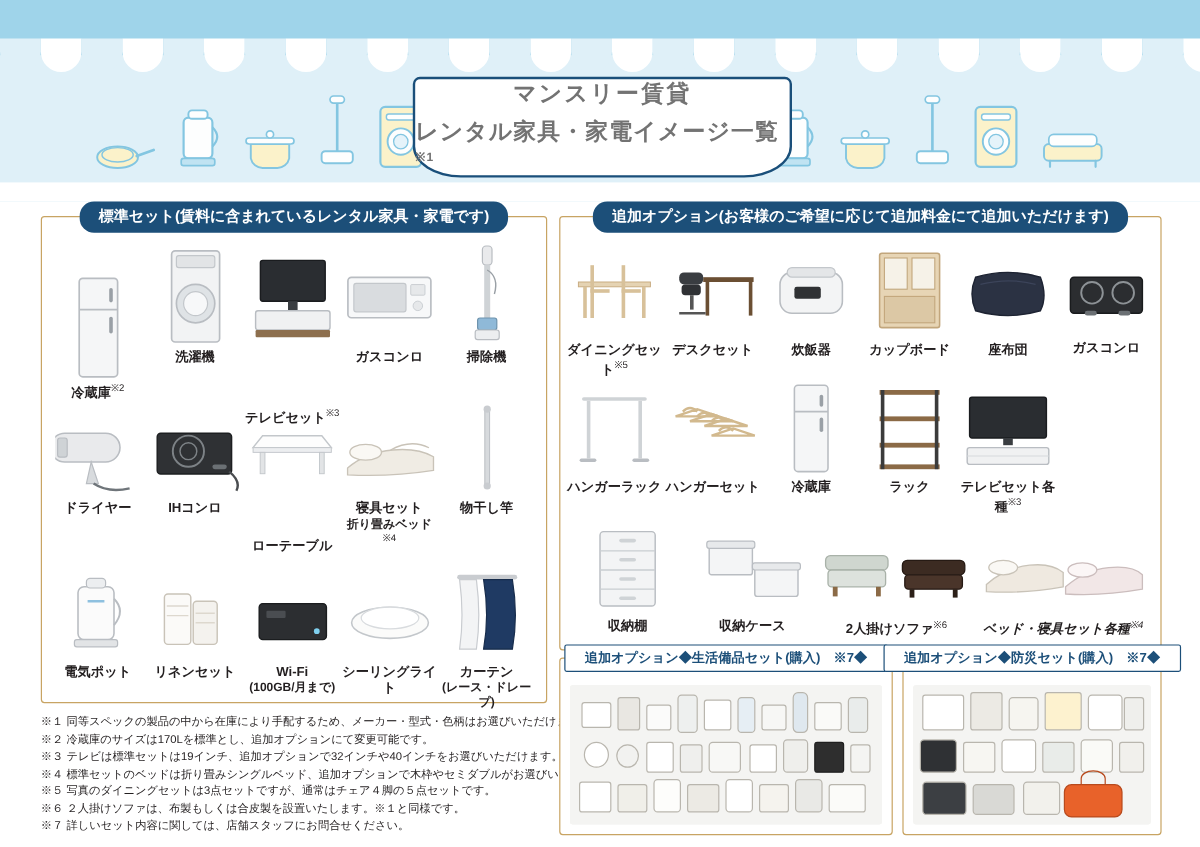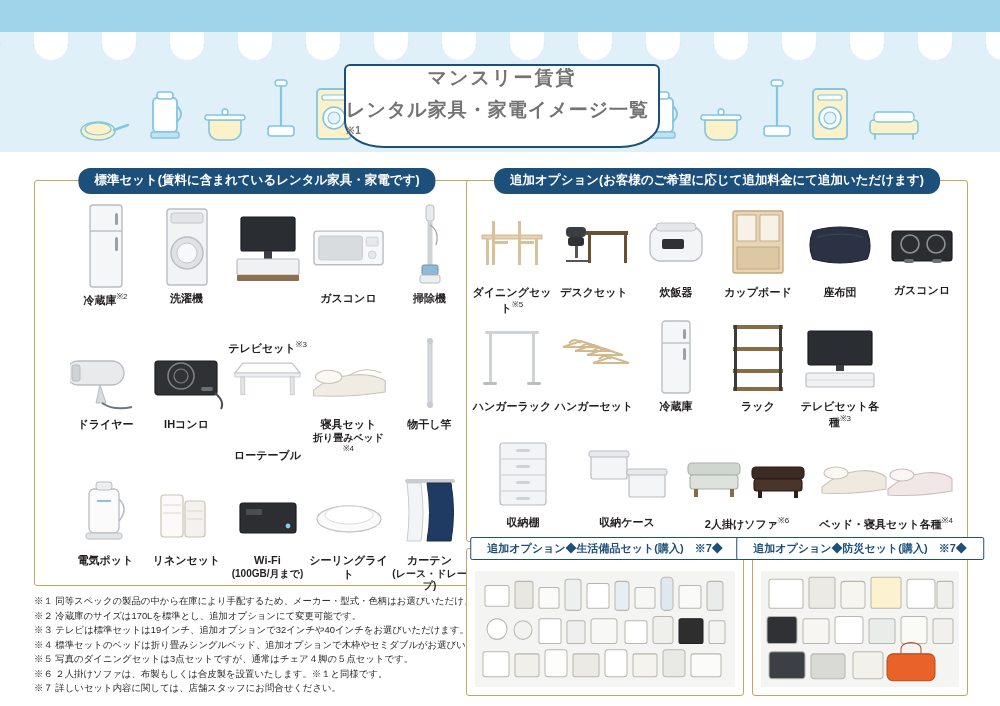--- a/index.html
+++ b/index.html
@@ -213,25 +213,25 @@
     </svg>
   </div>
 
   <div class="title-badge">
     <div class="t1">マンスリー賃貸</div>
     <div class="t2"><span>レンタル家具・家電イメージ一覧</span><sup>※1</sup></div>
   </div>
   <div class="header-strip-bottom"></div>
 </div>
 
-<div class="panel" style="left:34px;top:180px;width:420px;height:404px;padding-left:24px;">
+<div class="panel" style="left:34px;top:180px;width:420px;height:404px;">
   <div class="panel-title">標準セット(賃料に含まれているレンタル家具・家電です)</div>
   <div class="grid" style="padding:22px 6px 0 6px;">
 
-    <div class="cell" style="width:81px;height:132px;">
+    <div class="cell" style="width:81px;height:132px;justify-content:flex-end;">
       <div class="thumb">
         <svg width="48" height="86" viewBox="0 0 48 86">
             <rect x="8" y="2" width="32" height="82" rx="3" fill="#f5f6f7" stroke="#b9bdc2" stroke-width="1.4"></rect>
             <path d="M8 28 h32" stroke="#b9bdc2" stroke-width="1.4"></path>
             <rect x="33" y="10" width="3" height="12" rx="1.5" fill="#9aa0a6"></rect>
             <rect x="33" y="34" width="3" height="14" rx="1.5" fill="#9aa0a6"></rect>
           </svg>
       </div>
       <div class="cap"><span>冷蔵庫</span><sup>※2</sup></div>
     </div>
@@ -568,21 +568,21 @@
             <rect x="12" y="56" width="4" height="8" fill="#8b6a46"></rect>
             <rect x="48" y="56" width="4" height="8" fill="#8b6a46"></rect>
             <rect x="70" y="34" width="52" height="12" rx="4" fill="#3c2b22" stroke="#261a14" stroke-width="1.1"></rect>
             <rect x="72" y="46" width="48" height="12" rx="3" fill="#4a352a" stroke="#261a14" stroke-width="1.1"></rect>
             <rect x="76" y="58" width="4" height="7" fill="#2c2018"></rect>
             <rect x="112" y="58" width="4" height="7" fill="#2c2018"></rect>
           </svg>
       </div>
       <div class="cap"><span>2人掛けソファ</span><sup>※6</sup></div>
     </div>
-    <div class="cell" style="width:142px;height:116px;">
+    <div class="cell" style="width:142px;height:116px;font-style:italic;">
       <div class="thumb">
         <svg width="136" height="80" viewBox="0 0 136 80">
             <path d="M4 54 q16 -14 36 -16 q18 -2 28 6 l0 12 q-34 6 -64 4 z" fill="#efe9e0" stroke="#c9c3b8" stroke-width="1.1"></path>
             <ellipse cx="18" cy="40" rx="12" ry="6" fill="#faf8f4" stroke="#c9c3b8" stroke-width="1.1"></ellipse>
             <path d="M70 56 q16 -14 36 -16 q20 -2 28 6 l0 12 q-34 6 -64 4 z" fill="#f2e7e7" stroke="#cbbdbd" stroke-width="1.1"></path>
             <ellipse cx="84" cy="42" rx="12" ry="6" fill="#fbf6f6" stroke="#cbbdbd" stroke-width="1.1"></ellipse>
           </svg>
       </div>
       <div class="cap"><span>ベッド・寝具セット各種</span><sup>※4</sup></div>
     </div>

